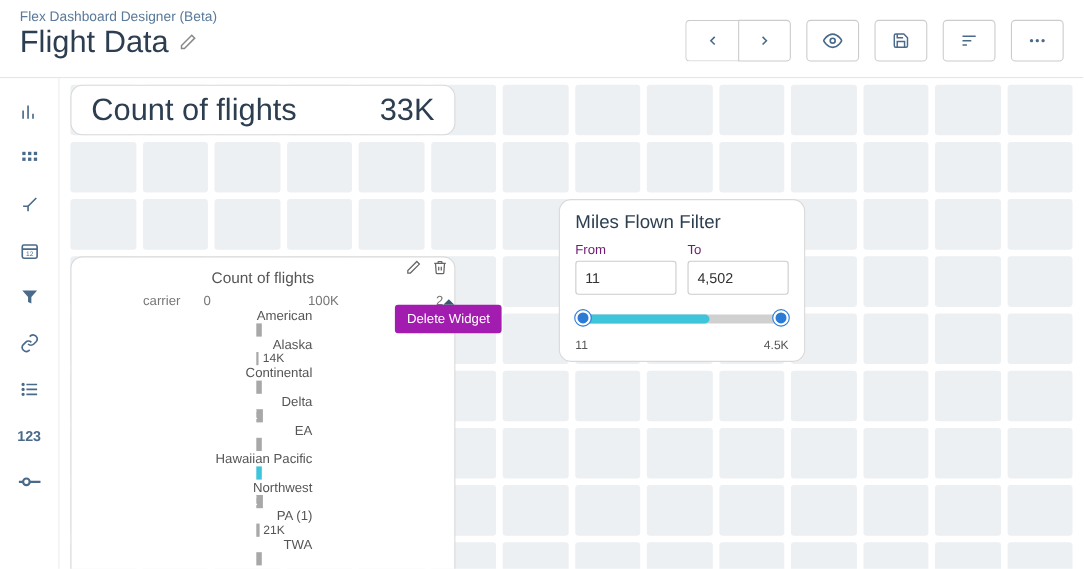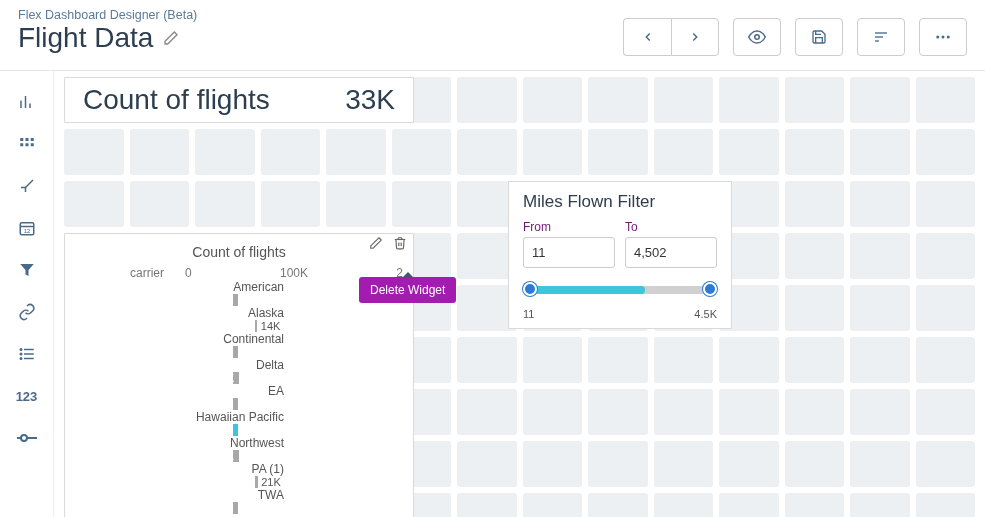--- a/index.html
+++ b/index.html
@@ -23,36 +23,36 @@
 
 .body { display: flex; height: calc(100% - 70px); }
 .sidebar { width: 54px; border-right: 1px solid #eee; display: flex; flex-direction: column; padding-top: 14px; gap: 8px; align-items: center; flex-shrink: 0; }
 .side-item { width: 40px; height: 34px; display:flex; align-items:center; justify-content:center; color:#4a6a8a; cursor:pointer; font-size:13px; }
 
 .canvas-wrap { flex: 1; padding: 6px 10px 0 10px; position: relative; overflow: hidden; }
 .grid { position:absolute; inset:6px 10px 0 10px; display:grid; grid-template-columns: repeat(14, 1fr); grid-auto-rows: 46px; gap:6px; }
 .cell { background:#ecf0f3; border-radius:3px; }
 
 
-.widget { position:absolute; background:#fff; border:1px solid #d9d9d9; border-radius:1px; }
+.widget { position:absolute; background:#fff; border:1px solid #d9d9d9; border-radius:11px; }
 .metric-card { left:10px; top:6px; width:350px; height:46px; display:flex; align-items:center; justify-content:space-between; padding:0 18px; }
 .metric-title { font-size:28px; color:#2c3e50; font-weight:400; }
 .metric-value { font-size:28px; color:#2c3e50; font-weight:400; }
 
 .chart-card { left:10px; top:162px; width:350px; height:355px; padding:10px 10px 0 10px; position: absolute; }
 .chart-head { position:absolute; right:6px; top:2px; display:flex; gap:10px; color:#666; }
 .chart-title { text-align:center; color:#555; font-size:14px; }
 .axis-row { display:flex; align-items:center; font-size:12px; color:#777; margin-top:6px; }
 .axis-label { width:110px; text-align:right; padding-right:21px; }
 .axis-ticks { flex:1; display:flex; justify-content:space-between; }
 .bar-row { display:flex; align-items:center; height:26px; font-size:12px; color:#555;flex-direction:column; }
 .bar-label { width:110px; text-align:right; padding-right:10px; white-space:nowrap; }
 .bar-area { flex:1; position:relative; height:20px;padding-left:12px; }
 .bar { position:absolute; left:0; top:0; height:100%; background:#a8a8a8; display:flex; align-items:center; justify-content:flex-end; padding-right:5px; color:#fff; font-size:11px; }
-.bar.outside { color:#555; justify-content:flex-start; padding-left: calc(var(--w) + 5px); padding-right: 0; background: transparent; margin-left: 22px; }
+.bar.outside { color:#555; justify-content:flex-start; padding-left: calc(var(--w) + 5px); padding-right: 0; background: transparent; }
 .bar.outside::before { content:''; position:absolute; left:0; top:0; height:100%; width:var(--w); background:#a8a8a8; }
 .bar.hl { background:#3ec4db; }
 
 .tooltip { position:absolute; background:#a21caf; color:#fff; font-size:12px; padding:6px 11px; border-radius:3px; white-space:nowrap; }
 .tooltip::before { content:''; position:absolute; top:-5px; left:50%; margin-left:-5px; border:5px solid transparent; border-bottom-color:#3e5770; border-top:none; }
 
 .filter-card { left:454px; top:110px; width:224px; height:148px; padding:10px 14px; }
 .filter-title { font-size:17px; color:#2c3e50; }
 .filter-fields { display:flex; gap:10px; margin-top:8px; }
 .field { flex:1; }

